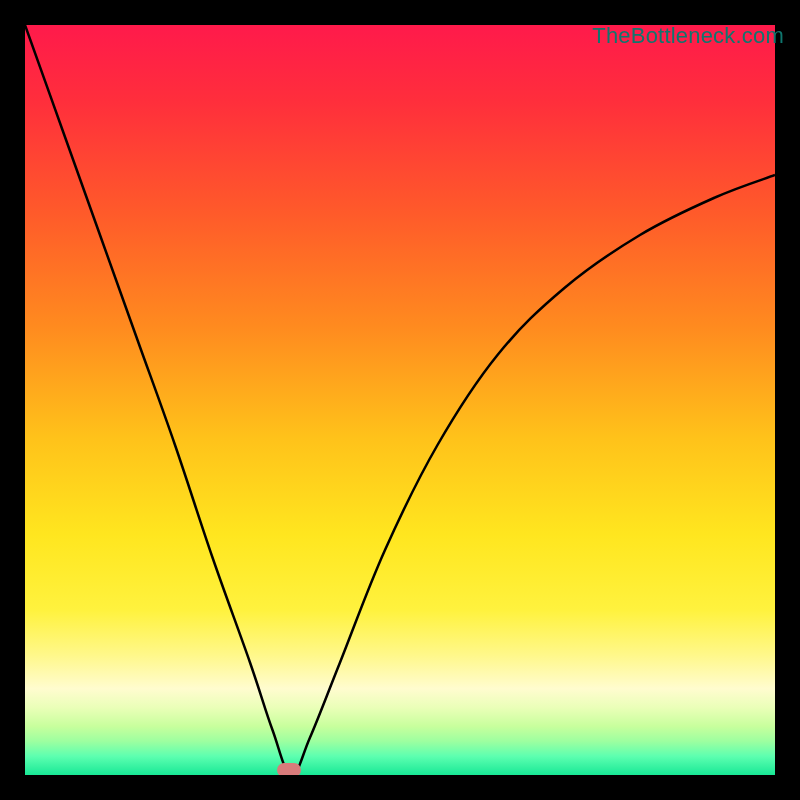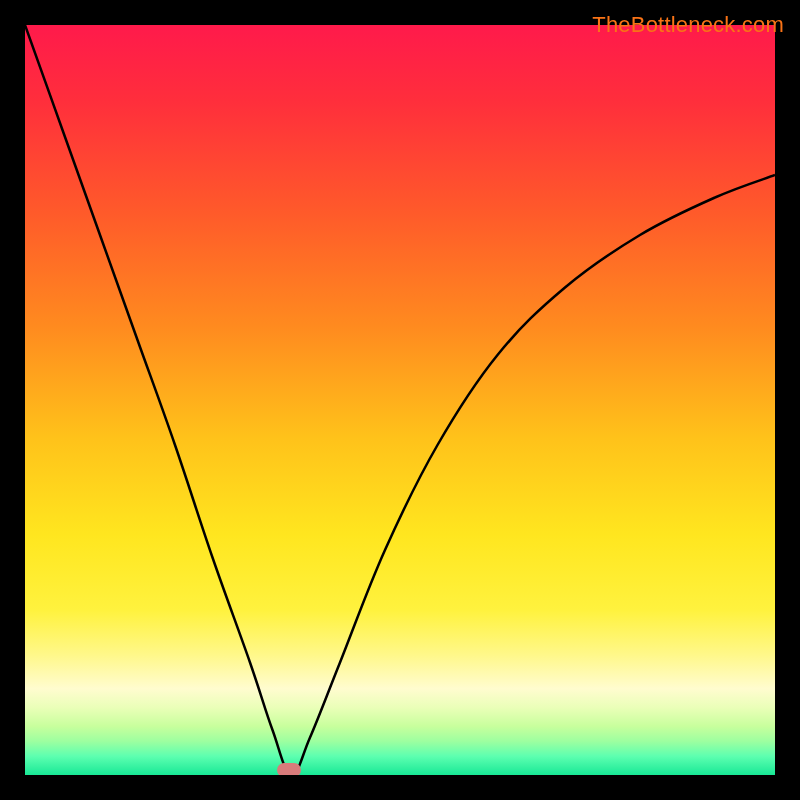--- a/index.html
+++ b/index.html
@@ -18,23 +18,23 @@
     width: 750px;
     height: 750px;
     overflow: hidden;
   }
   .gradient {
     position: absolute;
     inset: 0;
   }
   .watermark {
     position: absolute;
-    top: 12px;
+    top: 23px;
     right: 16px;
-    color: #f97316;
+    color: #0f766e;
     font-size: 22px;
     font-weight: 500;
     letter-spacing: 0.2px;
     user-select: none;
   }
   svg.curve {
     position: absolute;
     inset: 0;
     width: 100%;
     height: 100%;

